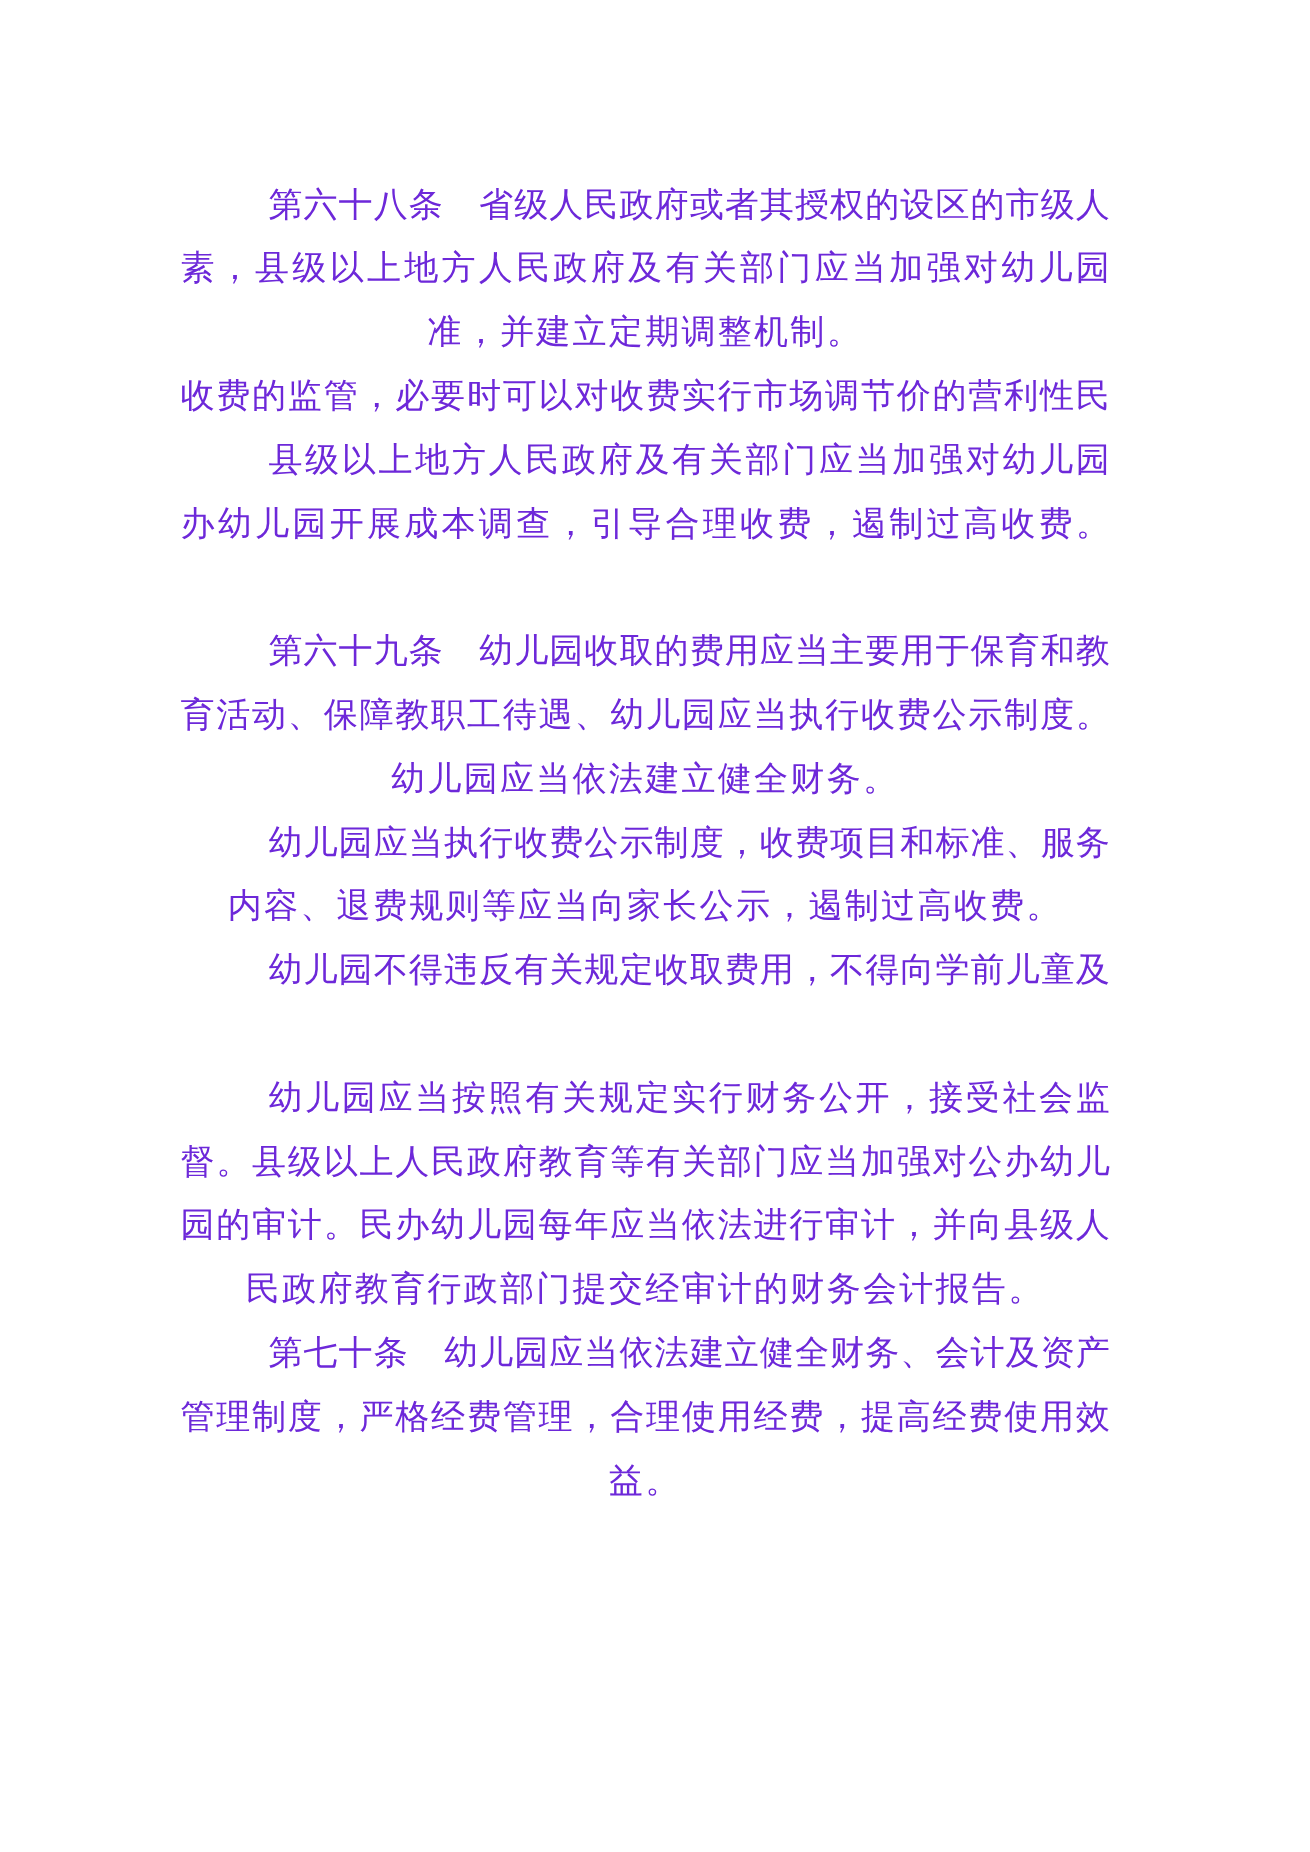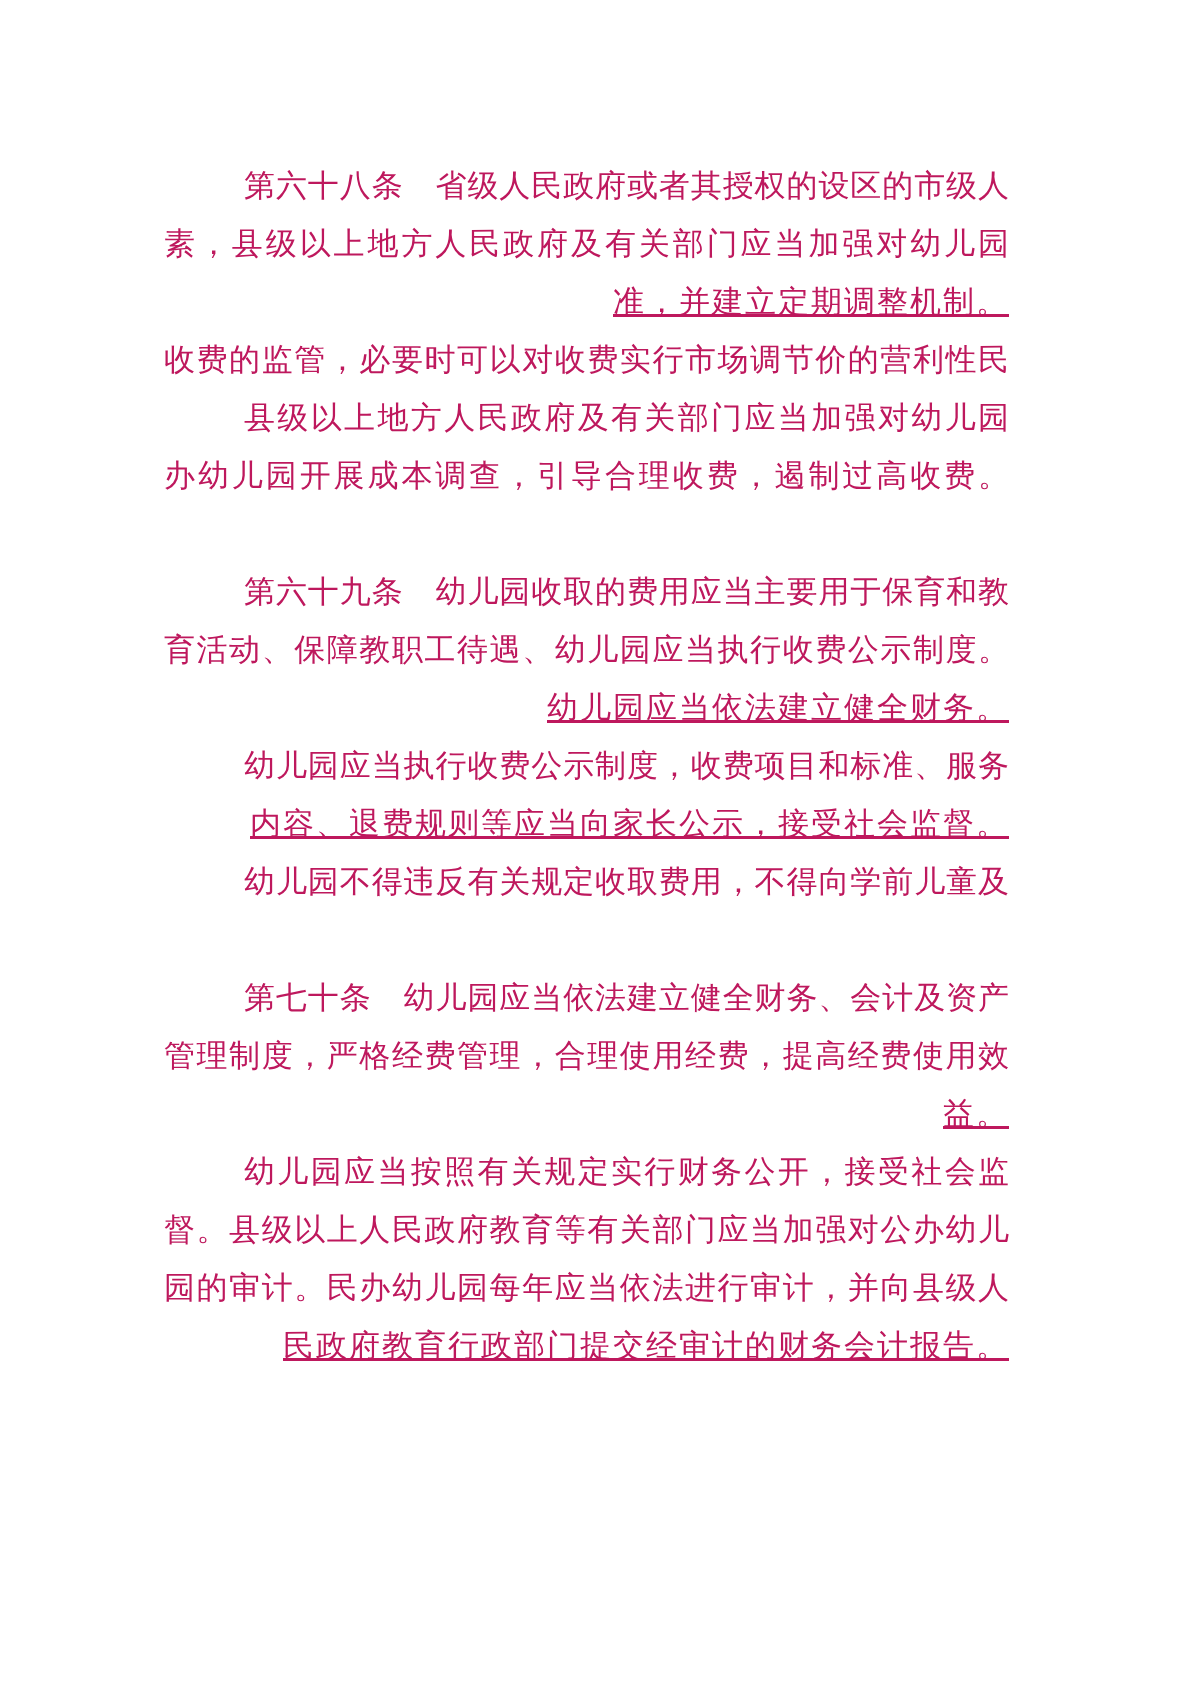--- a/index.html
+++ b/index.html
@@ -32,65 +32,64 @@
     overflow: visible;
   }
   
   .line.fill {
     text-align: justify;
     text-align-last: justify;
     text-justify: inter-character;
   }
   
   .line.loose {
-    text-align: right;
+    text-align: center;
     letter-spacing: 2px;
-    text-decoration: underline;
   }
   
   .line.indent {
     padding-left: 80px;
   }
 </style>
 </head>
 <body style="background: rgb(255, 255, 255);">
 
-<main class="text-column" style="color: #be185d;">
+<main class="text-column" style="color: #6d28d9;">
     <section class="article">
       <div class="paragraph">
         <div class="line indent fill">第六十八条　省级人民政府或者其授权的设区的市级人</div>
         <div class="line fill">素，县级以上地方人民政府及有关部门应当加强对幼儿园</div>
         <div class="line loose">准，并建立定期调整机制。</div>
       </div>
       <div class="paragraph">
         <div class="line fill">收费的监管，必要时可以对收费实行市场调节价的营利性民</div>
         <div class="line indent fill">县级以上地方人民政府及有关部门应当加强对幼儿园</div>
         <div class="line fill">办幼儿园开展成本调查，引导合理收费，遏制过高收费。</div>
       </div>
     </section>
     <section class="article">
       <div class="paragraph">
         <div class="line indent fill">第六十九条　幼儿园收取的费用应当主要用于保育和教</div>
         <div class="line fill">育活动、保障教职工待遇、幼儿园应当执行收费公示制度。</div>
         <div class="line loose">幼儿园应当依法建立健全财务。</div>
       </div>
       <div class="paragraph">
         <div class="line indent fill">幼儿园应当执行收费公示制度，收费项目和标准、服务</div>
-        <div class="line loose">内容、退费规则等应当向家长公示，接受社会监督。</div>
+        <div class="line loose">内容、退费规则等应当向家长公示，遏制过高收费。</div>
       </div>
       <div class="paragraph">
         <div class="line indent fill">幼儿园不得违反有关规定收取费用，不得向学前儿童及</div>
       </div>
     </section>
     <section class="article">
       <div class="paragraph">
-        <div class="line indent fill">第七十条　幼儿园应当依法建立健全财务、会计及资产</div>
-        <div class="line fill">管理制度，严格经费管理，合理使用经费，提高经费使用效</div>
-        <div class="line loose">益。</div>
-      </div>
-      <div class="paragraph">
         <div class="line indent fill">幼儿园应当按照有关规定实行财务公开，接受社会监</div>
         <div class="line fill">督。县级以上人民政府教育等有关部门应当加强对公办幼儿</div>
         <div class="line fill">园的审计。民办幼儿园每年应当依法进行审计，并向县级人</div>
         <div class="line loose">民政府教育行政部门提交经审计的财务会计报告。</div>
       </div>
+      <div class="paragraph">
+        <div class="line indent fill">第七十条　幼儿园应当依法建立健全财务、会计及资产</div>
+        <div class="line fill">管理制度，严格经费管理，合理使用经费，提高经费使用效</div>
+        <div class="line loose">益。</div>
+      </div>
     </section>
   </main>
 
 </body></html>

